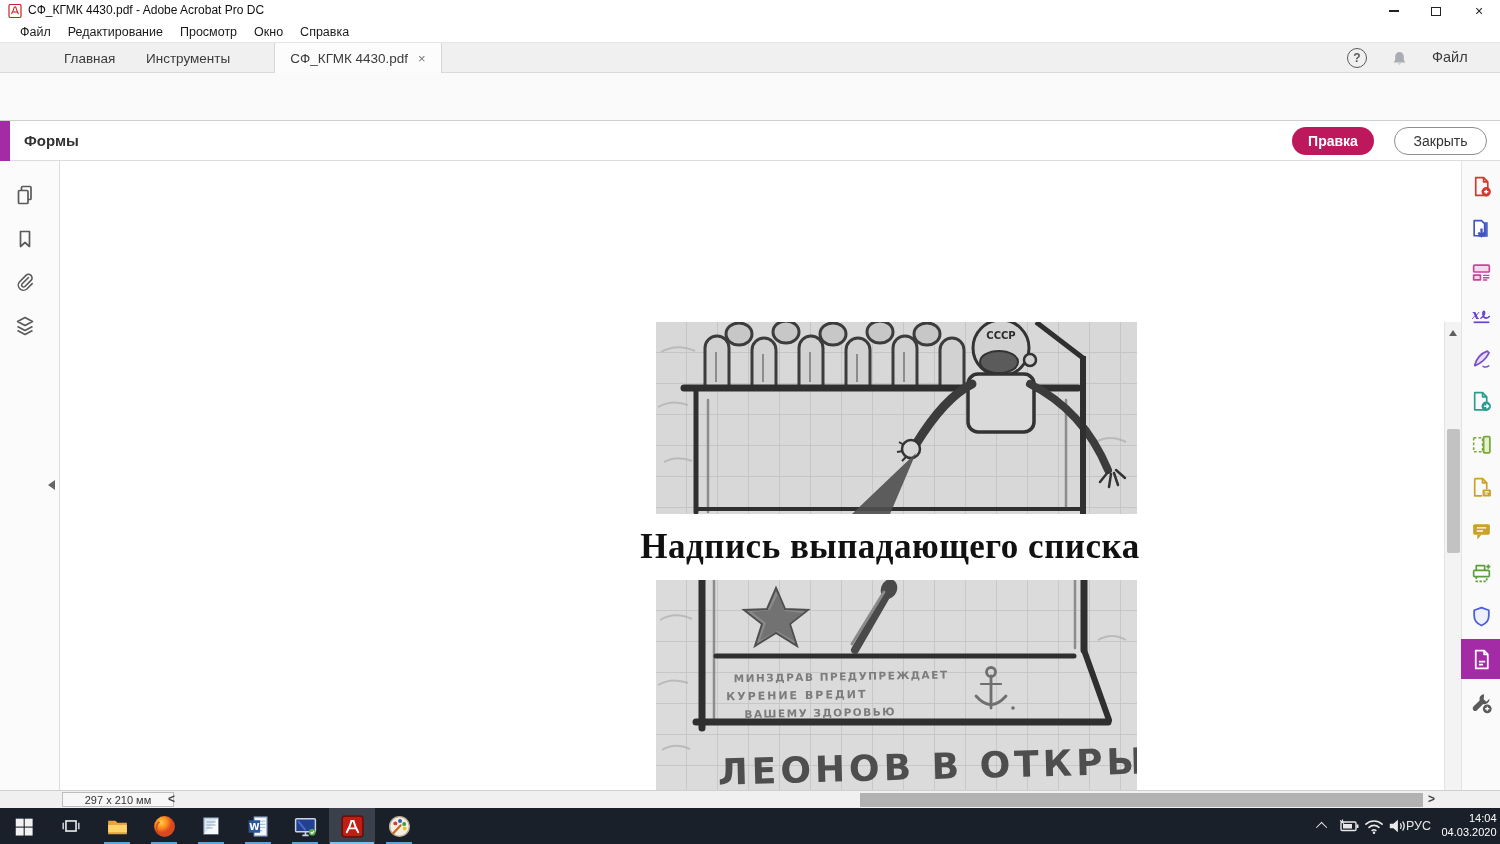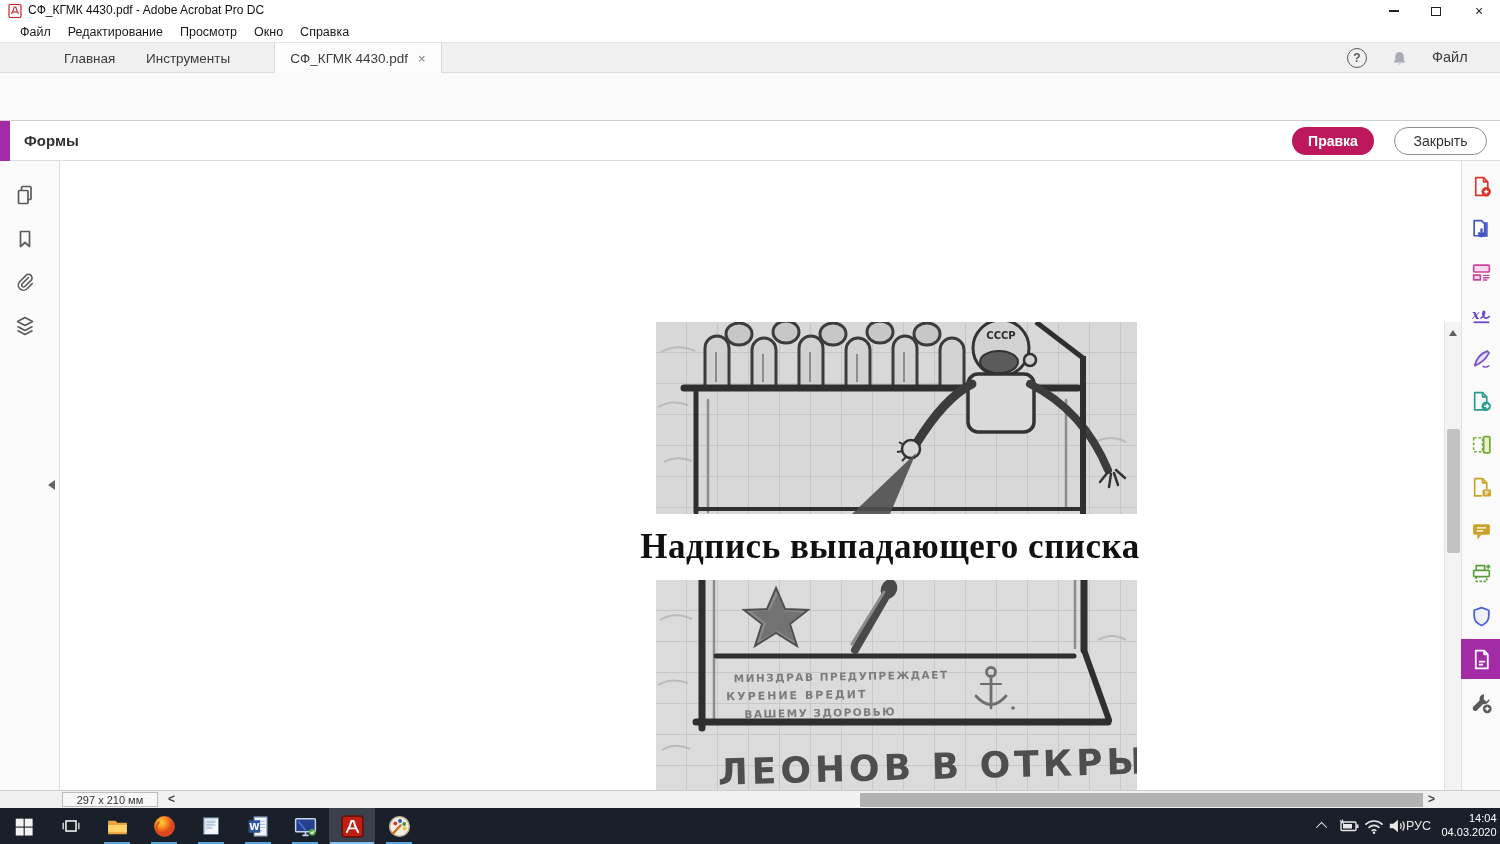--- a/index.html
+++ b/index.html
@@ -63,21 +63,21 @@
   .tri-up { width:0; height:0; border-left:4.5px solid transparent; border-right:4.5px solid transparent; border-bottom:6px solid #5f5f5f; }
   #vthumb { position:absolute; left:2px; top:107px; width:13px; height:124px; background:#c2c2c2; border-radius:2px; }
 
   
   #right-rail { position:absolute; left:1461px; top:161px; width:39px; height:629px; background:#fafafa; border-left:1px solid #e3e3e3; }
   .tool-btn { position:absolute; left:1469px; width:24px; height:24px; display:flex; align-items:center; justify-content:center; }
   #active-tool-bg { position:absolute; left:1461px; top:639px; width:39px; height:40px; }
 
   
   #statusbar { position:absolute; left:0; top:790px; width:1500px; height:18px; background:#f0f0f0; border-top:1px solid #cfcfcf; }
-  #size-box { position:absolute; left:62px; top:1px; width:96px; height:15px; background:#f7f7f7; border:1px solid #bdbdbd; display:flex; align-items:center; justify-content:center; font-size:11px; color:#333; }
+  #size-box { position:absolute; left:62px; top:1px; width:112px; height:15px; background:#f7f7f7; border:1px solid #bdbdbd; display:flex; align-items:center; justify-content:center; font-size:11px; color:#333; }
   .hscroll-arrow { position:absolute; top:1px; font-size:12px; font-weight:bold; color:#444; }
   #hthumb { position:absolute; left:860px; top:2px; width:563px; height:14px; background:#b2b2b2; }
 
   
   #taskbar { position:absolute; left:0; top:808px; width:1500px; height:36px; background:#1a202a; }
   .task-btn { position:absolute; top:0; width:46px; height:36px; display:flex; align-items:center; justify-content:center; }
   .run-ind { position:absolute; top:33.5px; height:2.5px; background:#5ea4d8; }
   #task-acrobat { background:#3a414d; }
   .tray-item { position:absolute; display:flex; align-items:center; justify-content:center; color:#e8e8e8; }
   #tray-chevron { left:1316px; top:12px; width:14px; height:12px; }

